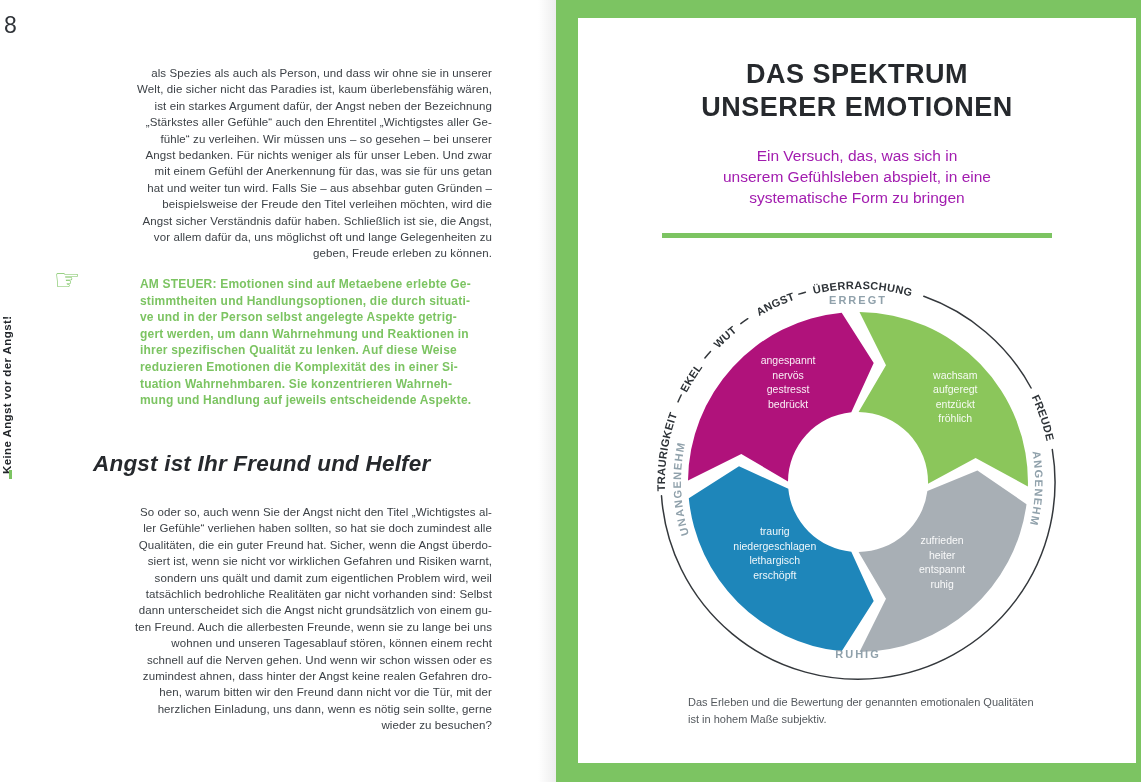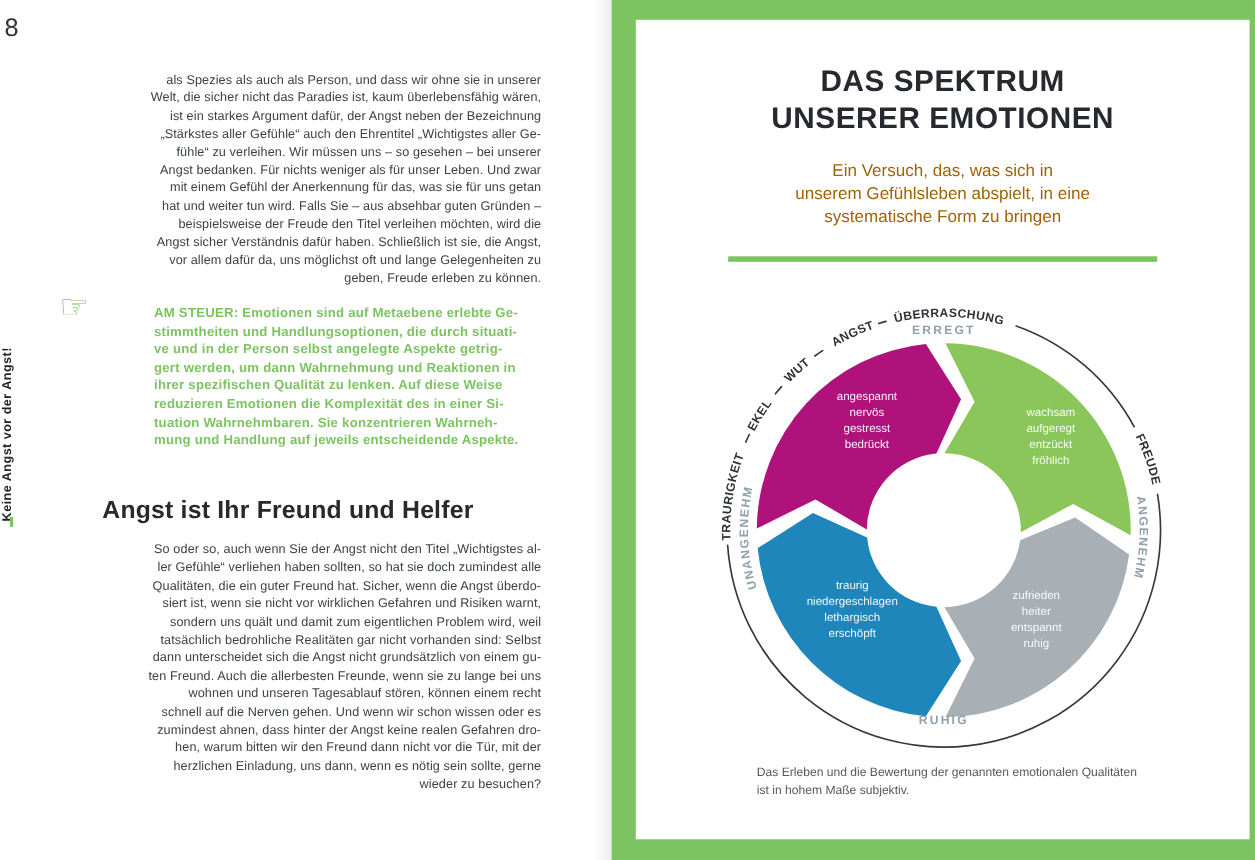--- a/index.html
+++ b/index.html
@@ -13,38 +13,38 @@
   
   .page-left { position:absolute; left:0; top:0; width:556px; height:782px; background:#fff; }
   .page-number { position:absolute; left:4px; top:12px; font-size:23px; color:#2F3338; }
   .spine { position:absolute; left:1px; top:310px; height:164px; width:16px;
            writing-mode:vertical-rl; transform:rotate(180deg);
            font-size:11.5px; font-weight:bold; letter-spacing:0.4px; color:#22262A; }
   .spine-rule { position:absolute; left:9px; top:470px; width:2.5px; height:9px; background:var(--accent); }
   .body-text { position:absolute; left:62px; width:430px;
                font-size:11.5px; line-height:16.4px; color:#3C4146; letter-spacing:0.1px;text-align:right; }
   .p1 { top:65px; }
-  .p2 { top:492px; }
+  .p2 { top:504px; }
   .callout { position:absolute; left:100px; top:276px; width:370px;
              font-size:12px; font-weight:bold; line-height:16.6px;
              color:var(--accent); letter-spacing:0.2px;margin-left:40px; }
   .hand { position:absolute; left:54px; top:262px; font-size:30px; color:var(--accent);
           font-family:"DejaVu Sans", sans-serif; }
   .left-heading { position:absolute; left:93px; top:451px; margin:0;
-                  font-size:22.5px; font-weight:bold; color:#26292D; letter-spacing:0.2px; }
+                  font-size:22.5px; font-weight:bold; color:#26292D; letter-spacing:0.2px;font-style:italic; }
   .gutter { position:absolute; left:538px; top:0; width:18px; height:782px;
             background:linear-gradient(to right, rgba(0,0,0,0) , rgba(0,0,0,0.07)); }
 
   
   .page-right { position:absolute; left:556px; top:0; width:585px; height:782px; background:var(--accent); }
   .inner { position:absolute; left:22px; top:18px; width:558px; height:745px; background:#fff; }
   .r-title { position:absolute; left:0; top:40px; width:558px; margin:0; text-align:center;
              font-size:27px; line-height:33px; font-weight:bold; color:#26292D; letter-spacing:0.5px; }
   .r-subtitle { position:absolute; left:0; top:127px; width:558px; text-align:center;
-                font-size:15.5px; line-height:21px; color:#a16207; }
+                font-size:15.5px; line-height:21px; color:#a21caf; }
   .green-rule { position:absolute; left:84px; top:215px; width:390px; height:5px; background:var(--accent); }
   .wheel-wrap { position:absolute; left:62px; top:246px; width:440px; height:440px; }
   .r-caption { position:absolute; left:110px; top:676px; width:360px;
                font-size:11px; line-height:17px; color:#54595E; }
 
   
   .ring-word { font-size:11px; font-weight:bold; letter-spacing:0.5px; fill:#2D3237; }
   .axis-word { font-size:11px; font-weight:bold; letter-spacing:1.5px; fill:#90A1AB; }
   .axis-flat { font-size:11px; font-weight:bold; letter-spacing:2px; fill:#90A1AB; text-anchor:middle; }
   .quad-word { font-size:10.5px; fill:rgba(255,255,255,0.93); text-anchor:middle; }

